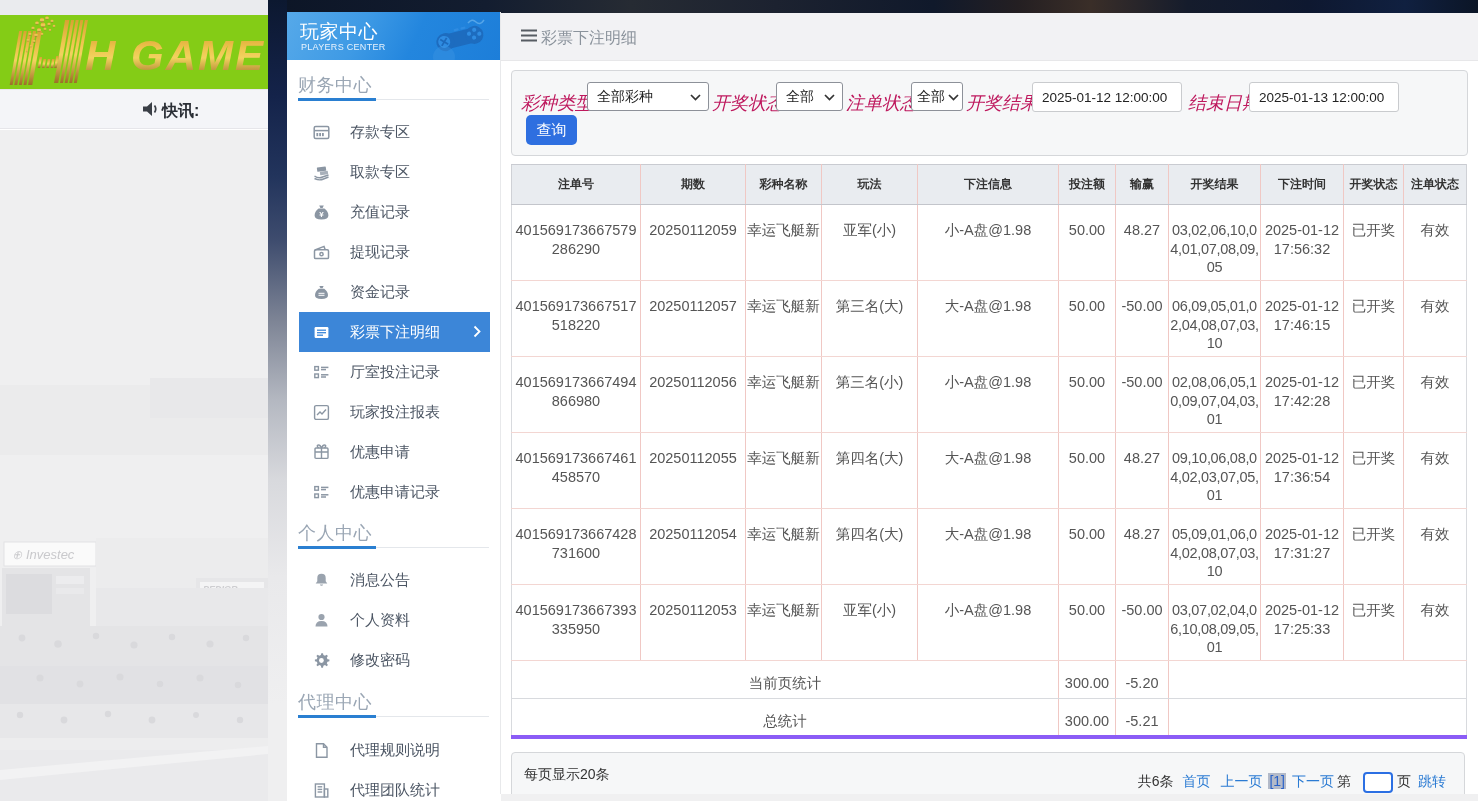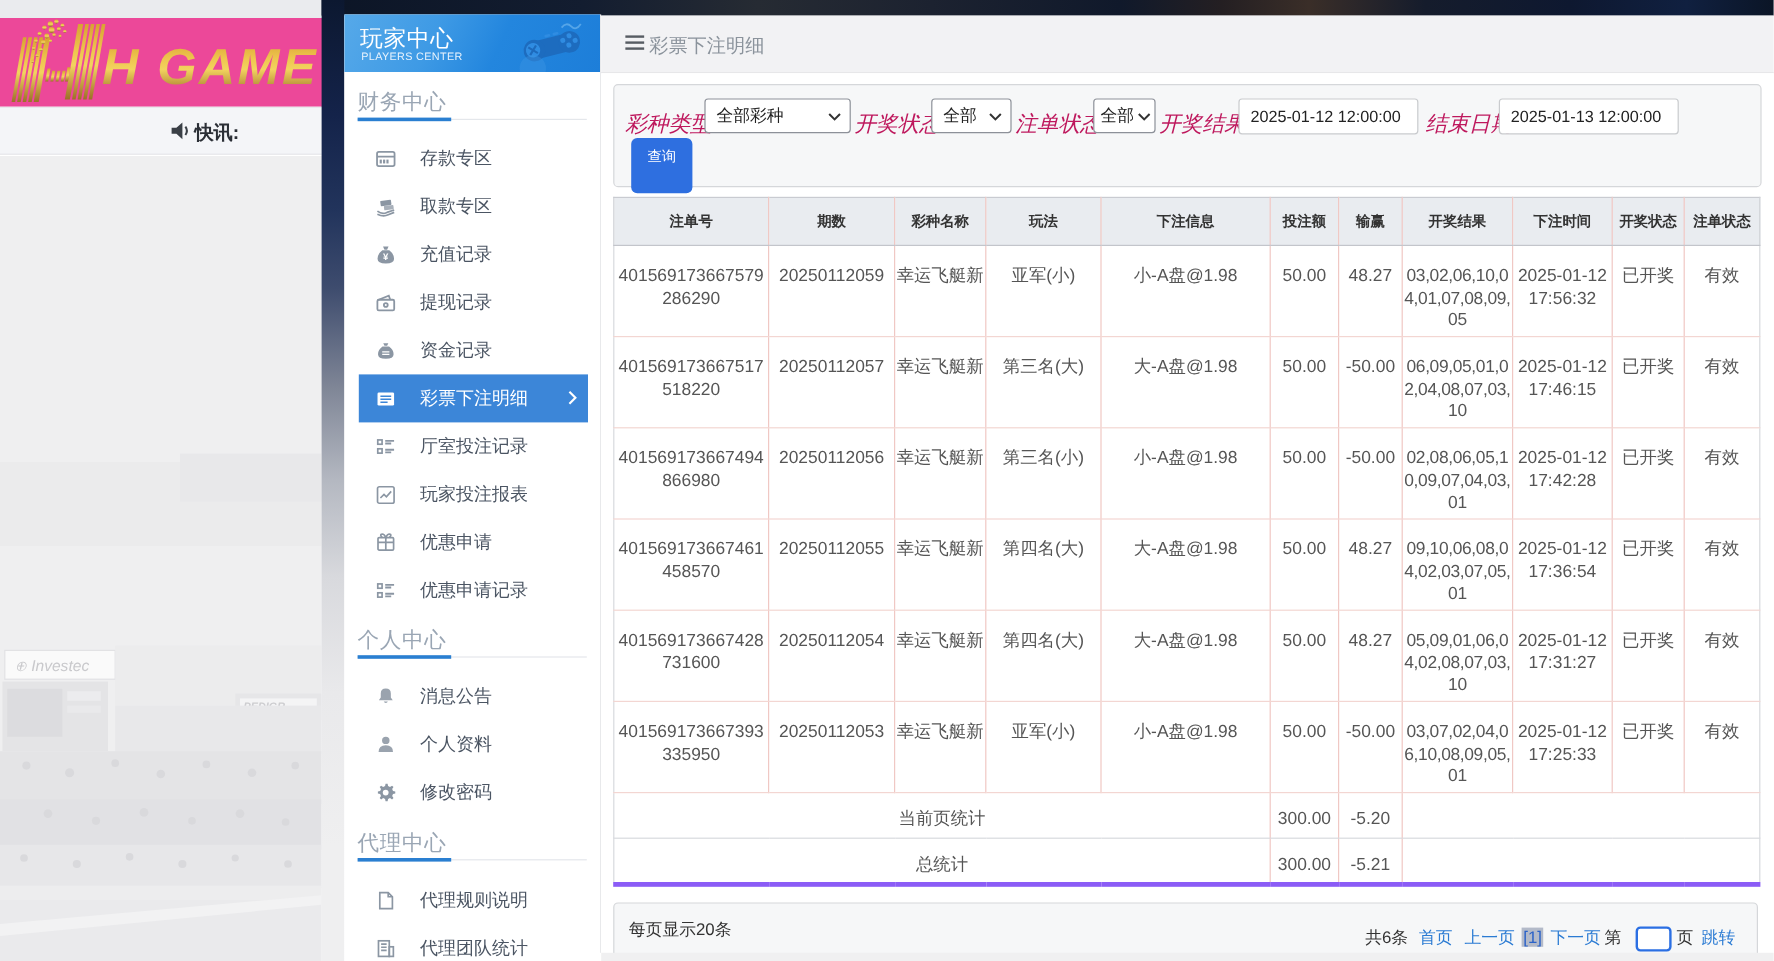--- a/index.html
+++ b/index.html
@@ -1,21 +1,21 @@
 <!DOCTYPE html>
 <html lang="zh"><head>
 <meta charset="utf-8">
 <style>
   * { margin:0; padding:0; box-sizing:border-box; }
   html,body { width:1478px; height:801px; overflow:hidden; font-family:"Liberation Sans",sans-serif; background:#fff; }
   .abs { position:absolute; }
 
   
   #left-top { left:0; top:0; width:268px; height:15px; background:#eaebee; }
-  #logo-bar { left:0; top:15px; width:284px; height:74px; background:#ec4899; }
+  #logo-bar { left:0; top:15px; width:284px; height:74px; background:#84cc16; }
   #news-bar { left:0; top:89px; width:268px; height:40px; background:#f4f5f8; border-top:1px solid #e8e8ec; border-bottom:1px solid #e6e6ea; }
   #left-body { left:0; top:130px; width:268px; height:671px; background:#efeff0; }
 
   
   #top-strip { left:268px; top:0; width:1210px; height:13px;
     background:linear-gradient(90deg,#0c1526 0%,#131d30 18%,#262b33 30%,#1c2230 42%,#10192b 55%,#241f22 62%,#3a2e28 68%,#151c2c 76%,#0e1830 86%,#102040 94%,#0b1526 100%); }
   #side-strip { left:268px; top:0; width:19px; height:801px; background:linear-gradient(180deg,#0c1830 0%,#14234a 12%,#22345c 22%,#3e4c6e 30%,#7d8495 40%,#b4b8c1 50%,#d8d9dd 60%,#e9e9eb 72%,#efeff0 88%,#efeff0 100%); }
 
   
   #sidebar { left:287px; top:12px; width:213px; height:789px; background:#fff; }
@@ -44,21 +44,21 @@
 
   #filter-panel { left:511px; top:70px; width:957px; height:86px; background:#f6f7f8; border:1px solid #d5d7da; border-radius:4px; }
   .flabel { position:absolute; font-size:18px; color:#be185d; top:91px;font-style:italic; }
   .fsel { position:absolute; top:82px; height:29px; background:#fff; border:1px solid #8d9199; border-radius:3px; font-size:14px; color:#222; }
   .fsel .stx { position:absolute; left:9px; top:5px; }
   .fsel svg { position:absolute; right:7px; top:11px; }
   .fsel.tight .stx { left:5px; }
   .fsel.tight svg { right:3px; }
   .finput { position:absolute; top:82px; height:30px; background:#fff; border:1px solid #c9cbce; border-radius:3px; font-size:13.5px; color:#222; white-space:nowrap; }
   .finput .itx { position:absolute; left:9px; top:7px; }
-  #btn-query { position:absolute; left:526px; top:115px; width:51px; height:46px; background:#2e6fe0; border-radius:5px; color:#fff; font-size:12px; text-align:center; line-height:30px; }
+  #btn-query { position:absolute; left:526px; top:115px; width:51px; height:30px; background:#2e6fe0; border-radius:5px; color:#fff; font-size:15px; text-align:center; line-height:30px; }
 
   
   #btable { position:absolute; left:511px; top:164px; width:956px; border-collapse:collapse; table-layout:fixed; font-size:14.5px; color:#555; }
   #btable th { background:#e9ecf0; color:#333; font-weight:bold; height:40px; border:1px solid #f0c8c4; border-top:1px solid #c9cbd1; border-bottom:1px solid #c3c5cb; text-align:center; font-size:12px; white-space:nowrap; padding:0; }
   #btable th:first-child { border-left:1px solid #cfd1d6; }
   #btable th:last-child { border-right:1px solid #cfd1d6; }
   #btable td { background:#fff; border:1px solid #f0c8c4; border-top:1px solid #f3d6d2; border-bottom:1px solid #f3d6d2; text-align:center; vertical-align:top; padding:16px 0 0 0; line-height:18.5px; height:76px; white-space:nowrap; }
   #btable td:first-child { border-left:1px solid #d8dade; }
   #btable td:last-child { border-right:1px solid #d8dade; }
   #btable td:nth-child(8) { letter-spacing:-0.3px; }

